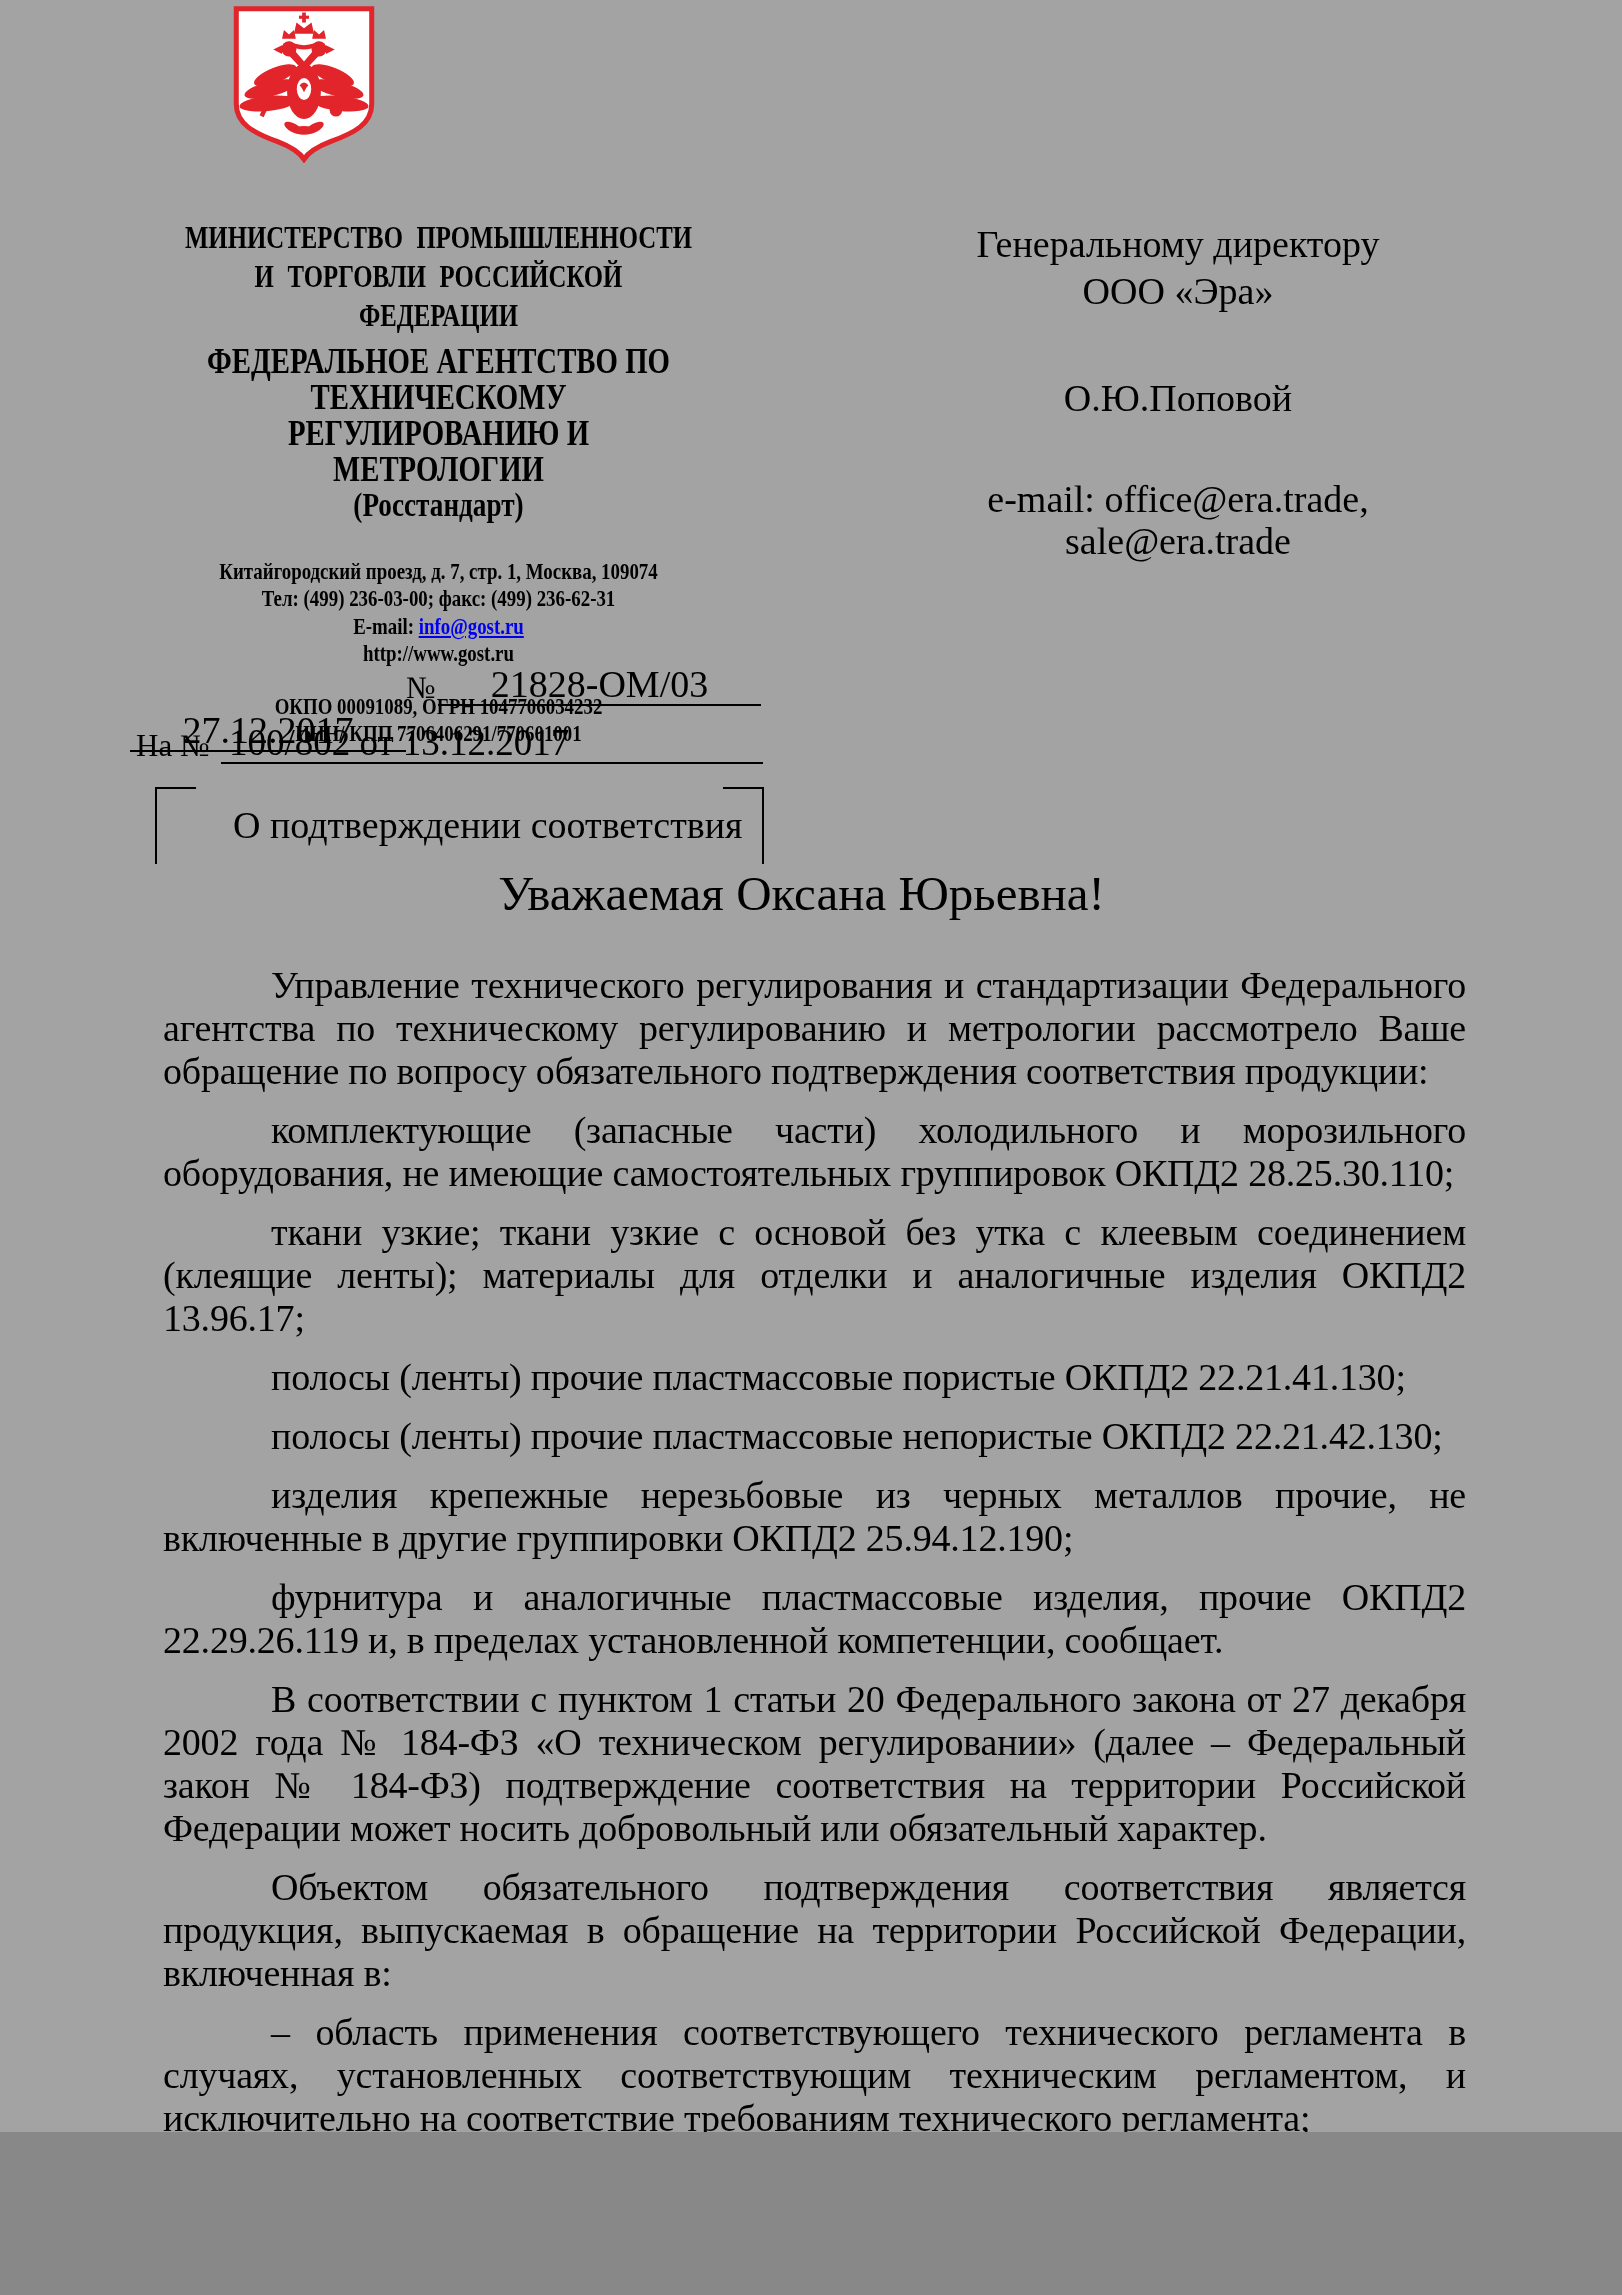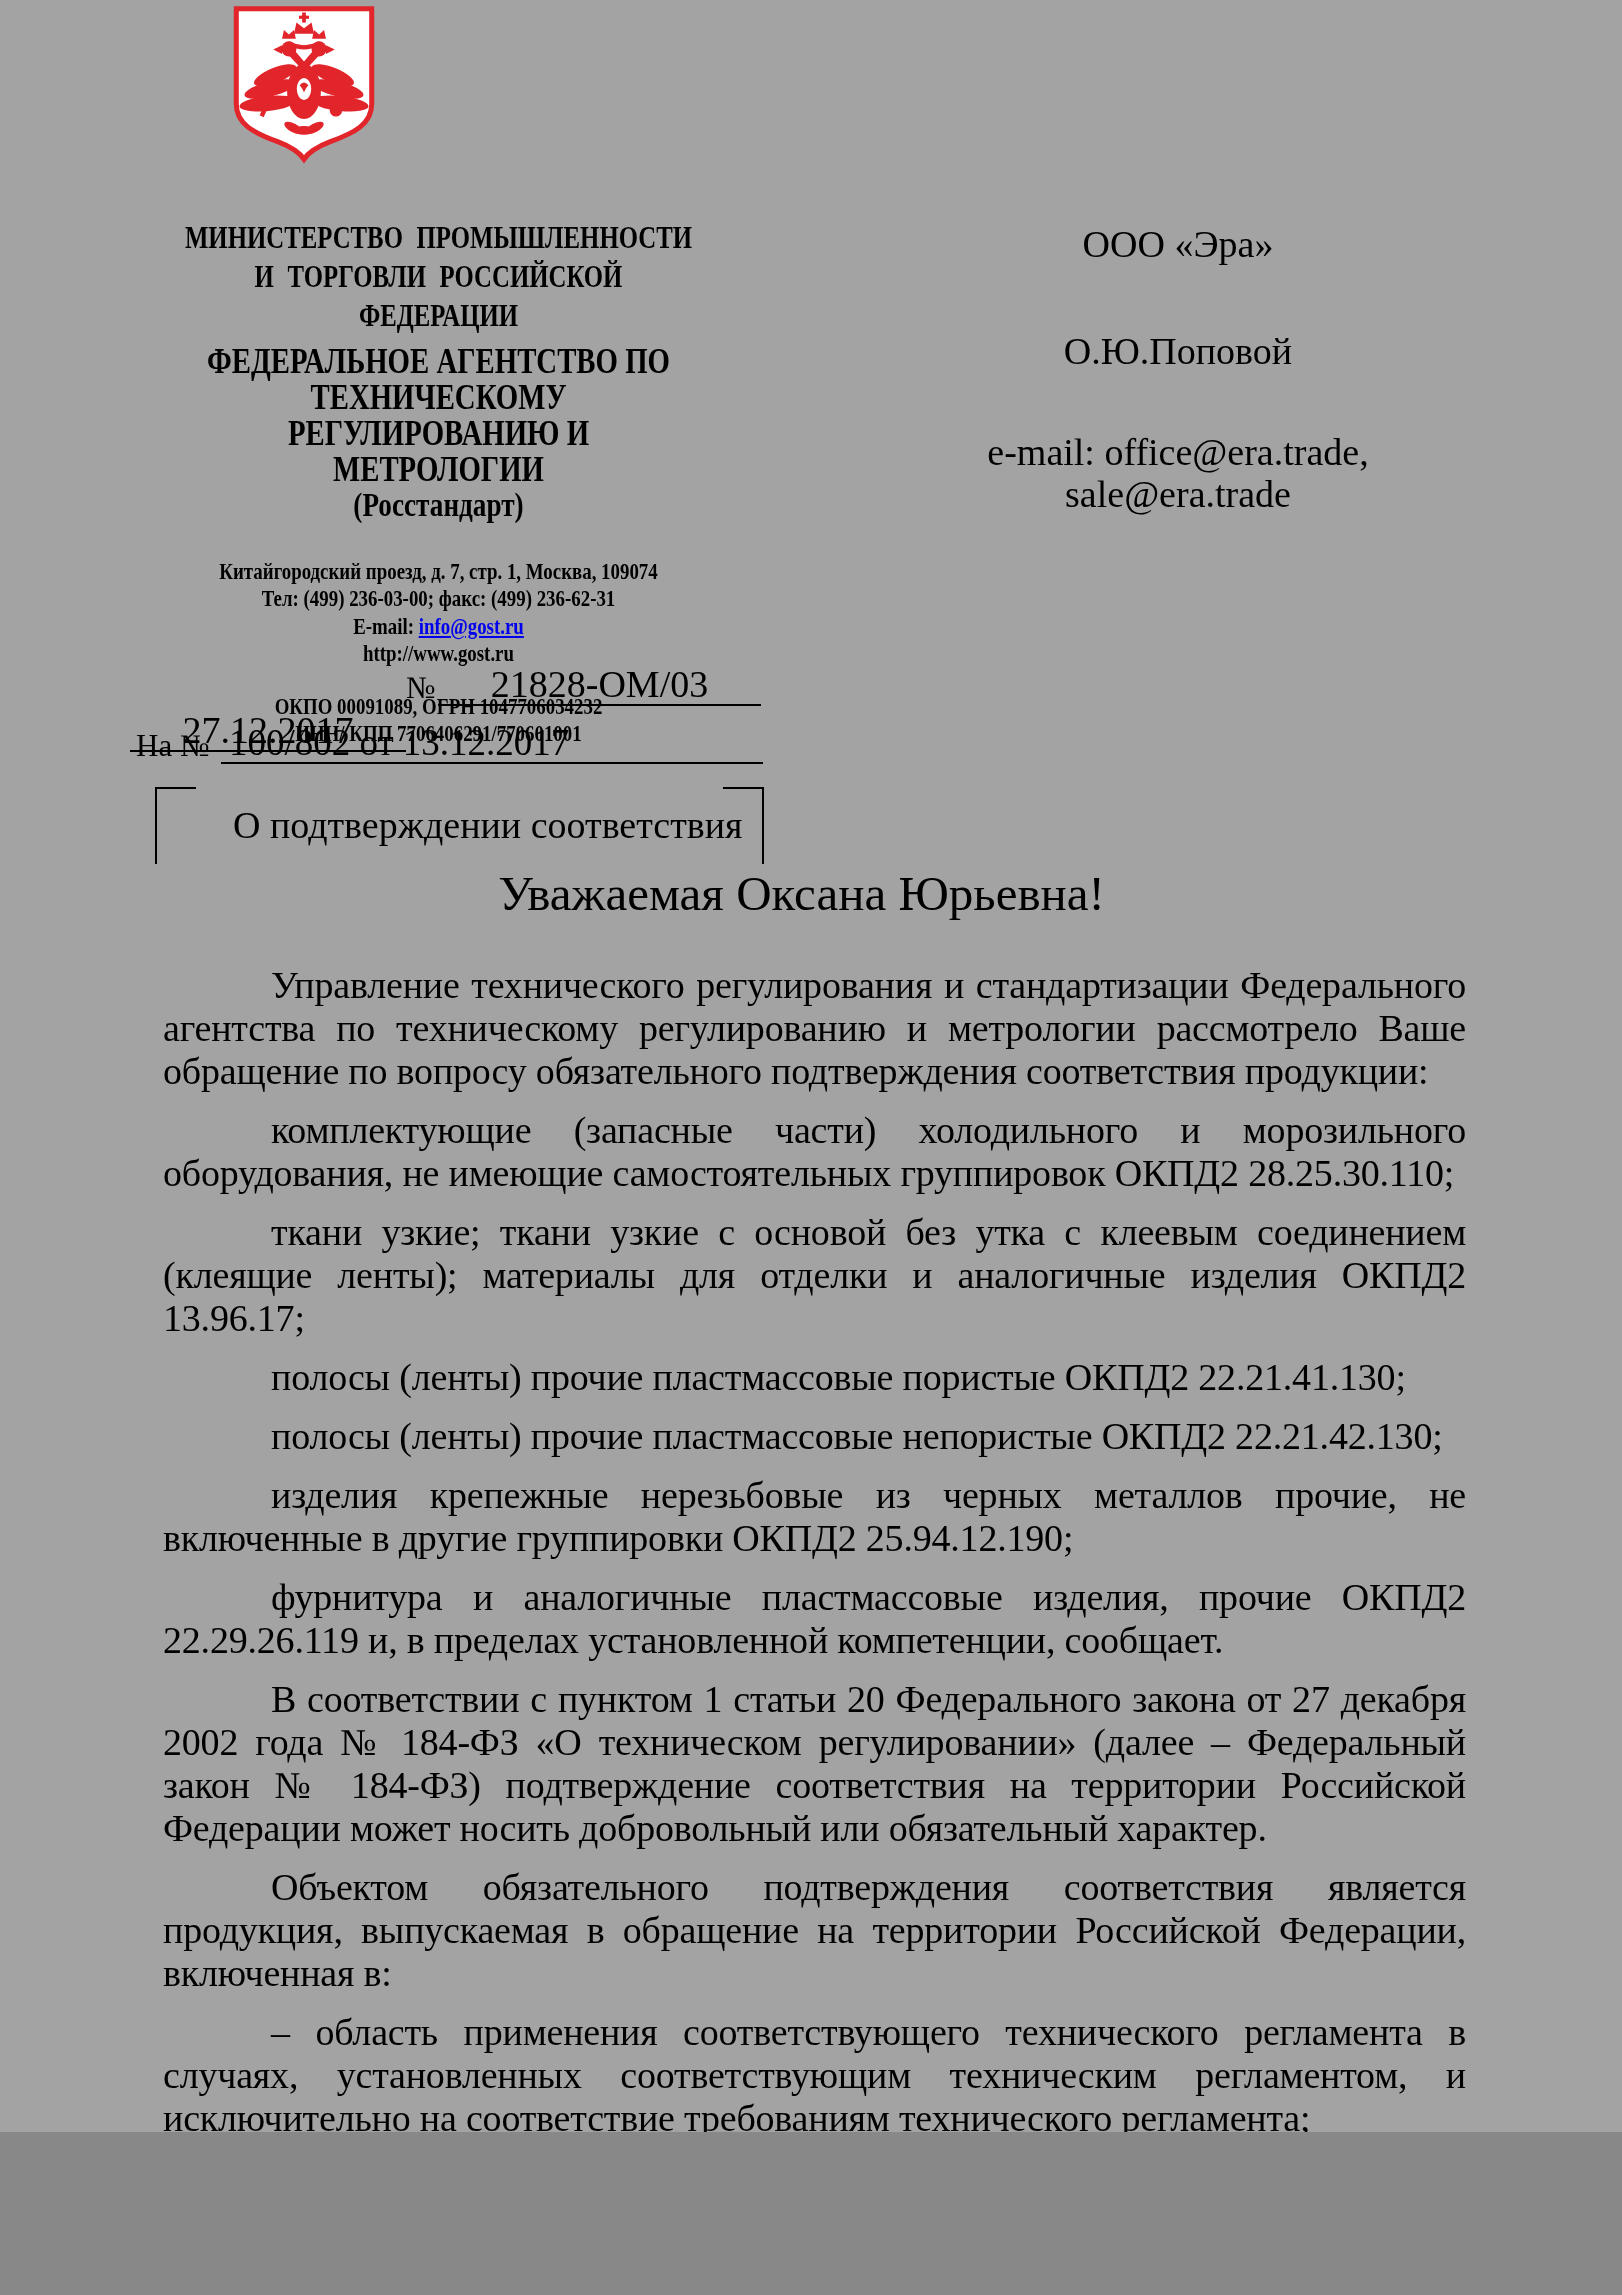--- a/index.html
+++ b/index.html
@@ -116,20 +116,21 @@
       <div><span>E-mail: </span><span class="lh-link">info@gost.ru</span></div>
       <div>http://www.gost.ru</div>
     </div>
     <div class="lh-codes">
       <div>ОКПО 00091089, ОГРН 1047706034232</div>
       <div>ИНН/ КПП 7706406291/770601001</div>
     </div>
   </div>
 
   <div class="recipient">
+    <div>Генеральному директору</div>
     <div>ООО «Эра»</div>
     <div class="rc-name">О.Ю.Поповой</div>
     <div class="rc-email">
       <div>e-mail: office@era.trade,</div>
       <div>sale@era.trade</div>
     </div>
   </div>
 
   <div class="field f-date">27.12.2017</div>
   <div class="f-numero">№</div>

